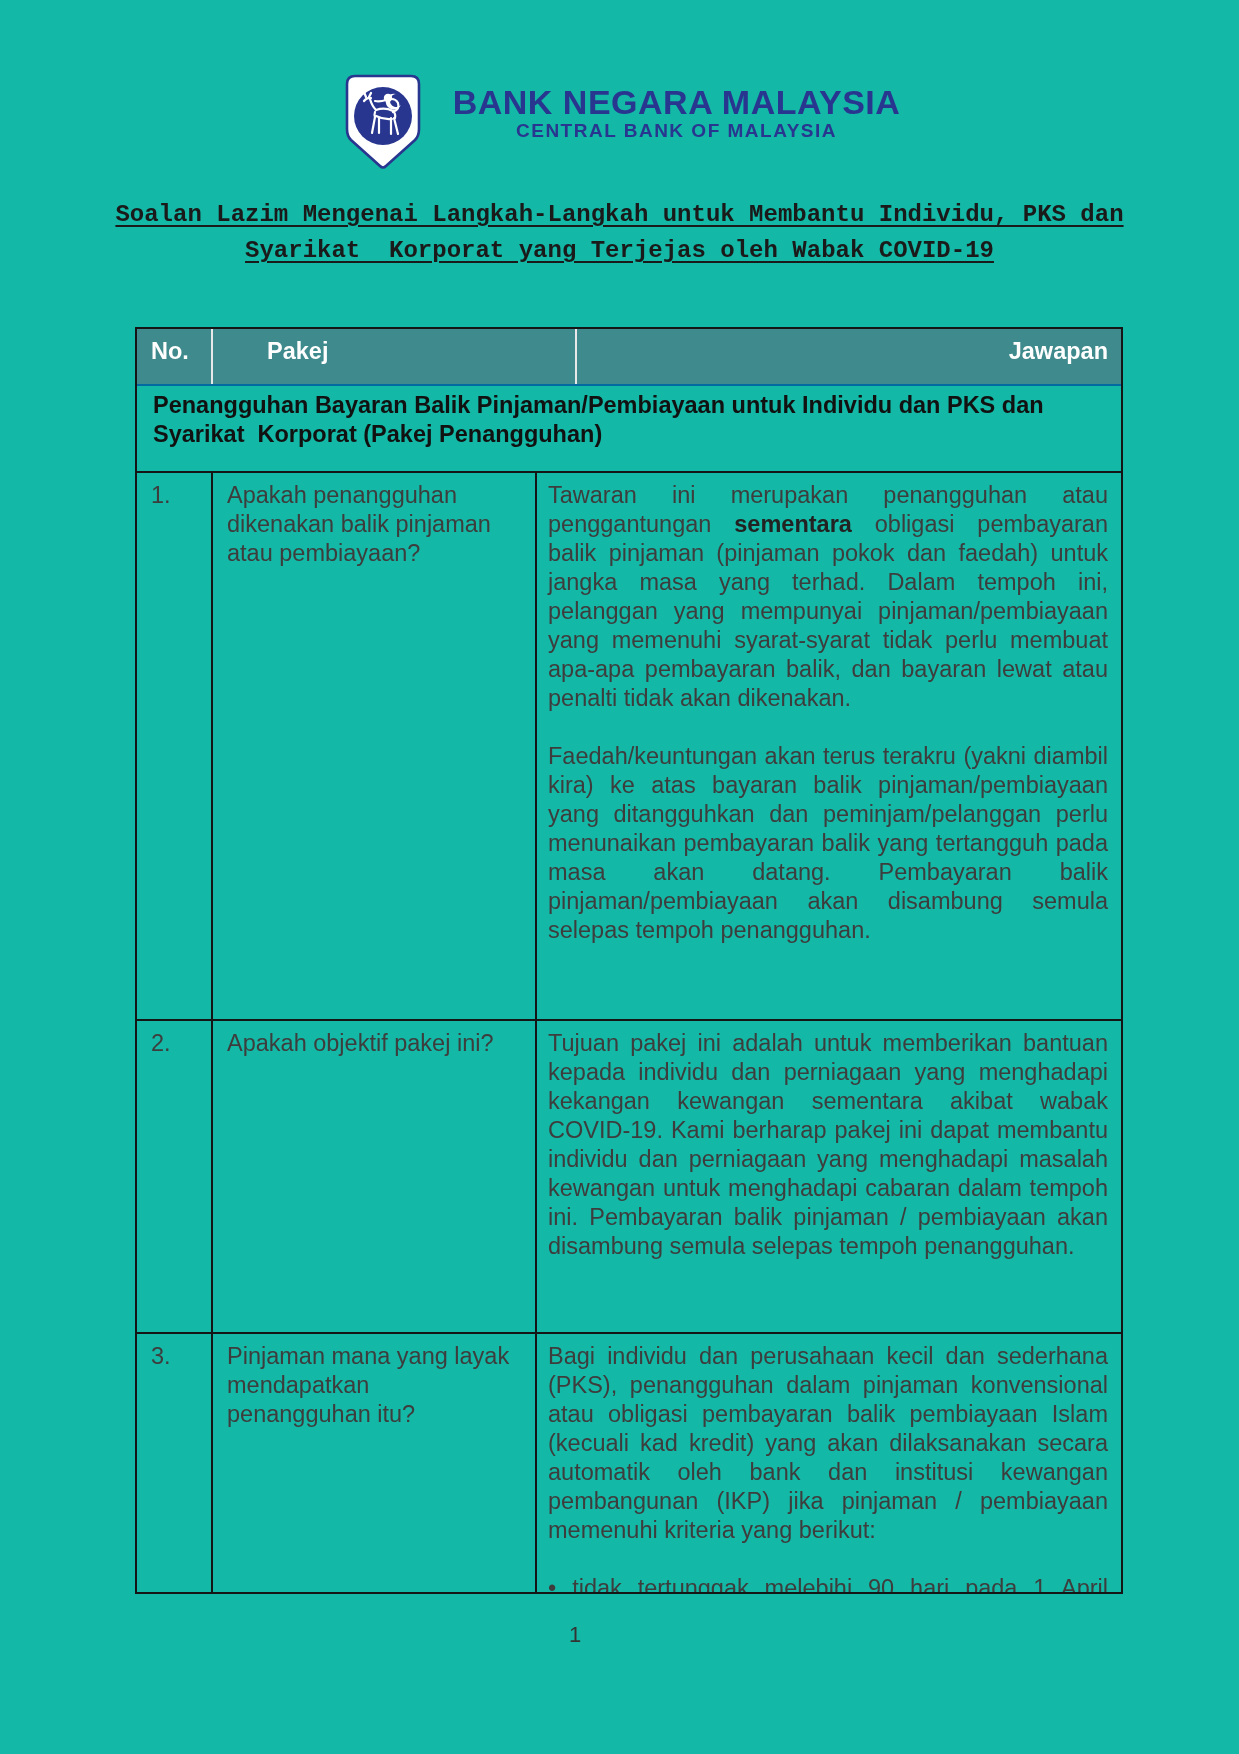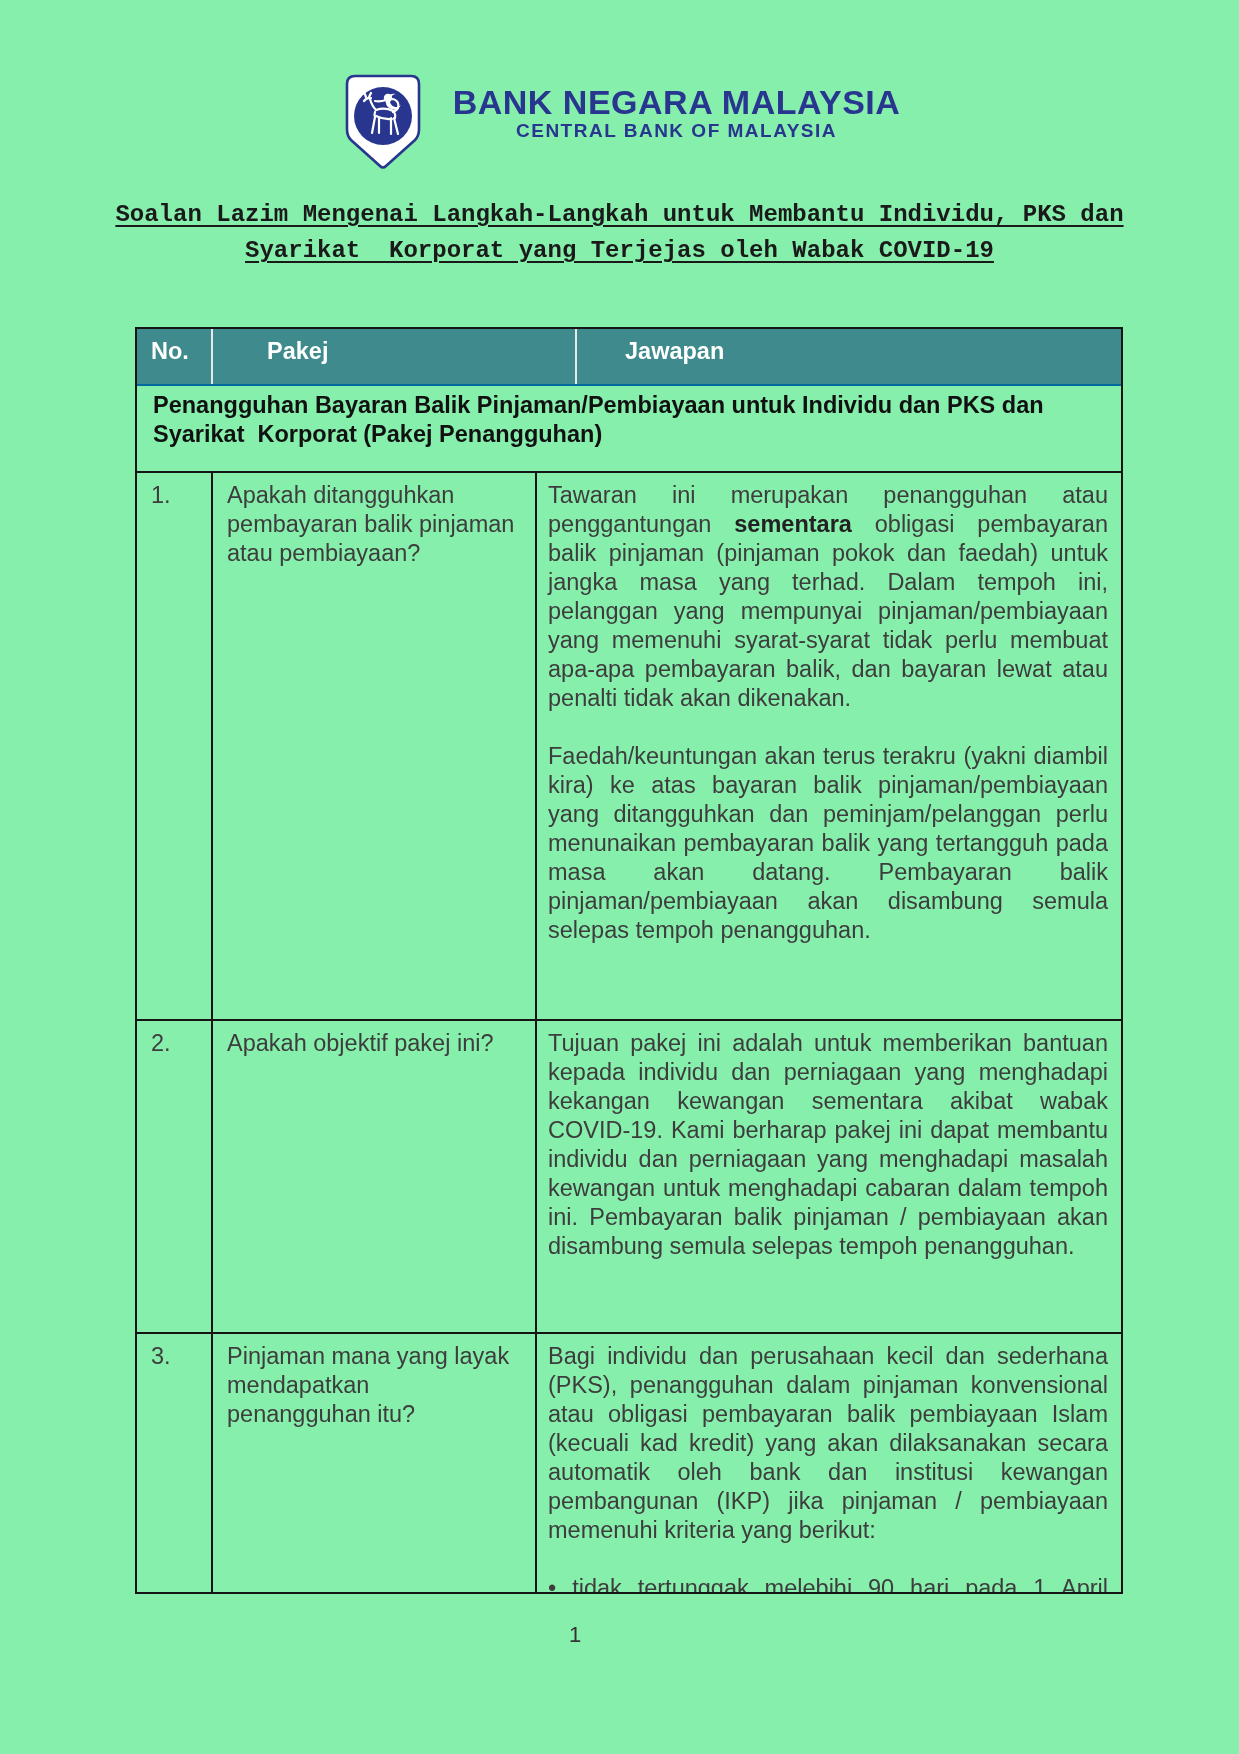--- a/index.html
+++ b/index.html
@@ -1,17 +1,17 @@
 <!DOCTYPE html>
 <html style="--brand-blue: #28368f; --header-teal: #3f8a8c;"><head>
 <meta charset="utf-8">
 <style>
   html,body{margin:0;padding:0;background:#ffffff;}
   .page{
-    position:relative;width:1239px;height:1754px;background:#86efac;overflow:hidden;
+    position:relative;width:1239px;height:1754px;background:#14b8a6;overflow:hidden;
     font-family:"Liberation Sans","DejaVu Sans",sans-serif;color:#3d3d3d;
   }
   
   .logo-row{position:absolute;left:0;top:72px;width:1239px;display:flex;justify-content:center;align-items:flex-start;gap:26px;}
   .logo-shield{flex:none;}
   .logo-textblock{display:flex;flex-direction:column;align-items:center;padding-top:12px;}
   .logo-name{font-size:34px;font-weight:bold;letter-spacing:0.5px;color:var(--brand-blue);line-height:36px;}
   .logo-sub{font-size:19px;font-weight:bold;letter-spacing:1.5px;color:var(--brand-blue);margin-top:0;}
   
   .doc-title{position:absolute;left:0;top:196px;width:1239px;text-align:center;
@@ -83,28 +83,28 @@
   <div class="doc-title">
     <div><span class="tline">Soalan Lazim Mengenai Langkah-Langkah untuk Membantu Individu, PKS dan</span></div>
     <div><span class="tline">Syarikat&nbsp; Korporat yang Terjejas oleh Wabak COVID-19</span></div>
   </div>
 
   <div class="faq-table">
 
     <div class="t-head">
       <div class="c-no">No.</div>
       <div class="c-q">Pakej</div>
-      <div class="c-a" style="text-align:left;padding-left:8px;">Jawapan</div>
+      <div class="c-a" style="text-align:right;padding-left:8px;">Jawapan</div>
     </div>
 
     <div class="t-section">Penangguhan Bayaran Balik Pinjaman/Pembiayaan untuk Individu dan PKS dan Syarikat&nbsp; Korporat (Pakej Penangguhan)</div>
 
     <div class="t-row row-1">
       <div class="c-no">1.</div>
-      <div class="c-q">Apakah ditangguhkan pembayaran balik pinjaman atau pembiayaan?</div>
+      <div class="c-q">Apakah penangguhan dikenakan balik pinjaman atau pembiayaan?</div>
       <div class="c-a">
         <p><span>Tawaran ini merupakan penangguhan atau penggantungan </span><span class="bold-inline">sementara</span><span> obligasi pembayaran balik pinjaman (pinjaman pokok dan faedah) untuk jangka masa yang terhad. Dalam tempoh ini, pelanggan yang mempunyai pinjaman/pembiayaan yang memenuhi syarat-syarat tidak perlu membuat apa-apa pembayaran balik, dan bayaran lewat atau penalti tidak akan dikenakan.</span></p>
         <p>Faedah/keuntungan akan terus terakru (yakni diambil kira) ke atas bayaran balik pinjaman/pembiayaan yang ditangguhkan dan peminjam/pelanggan perlu menunaikan pembayaran balik yang tertangguh pada masa akan datang. Pembayaran balik pinjaman/pembiayaan akan disambung semula selepas tempoh penangguhan.</p>
       </div>
     </div>
 
     <div class="t-row row-2">
       <div class="c-no">2.</div>
       <div class="c-q">Apakah objektif pakej ini?</div>
       <div class="c-a">

